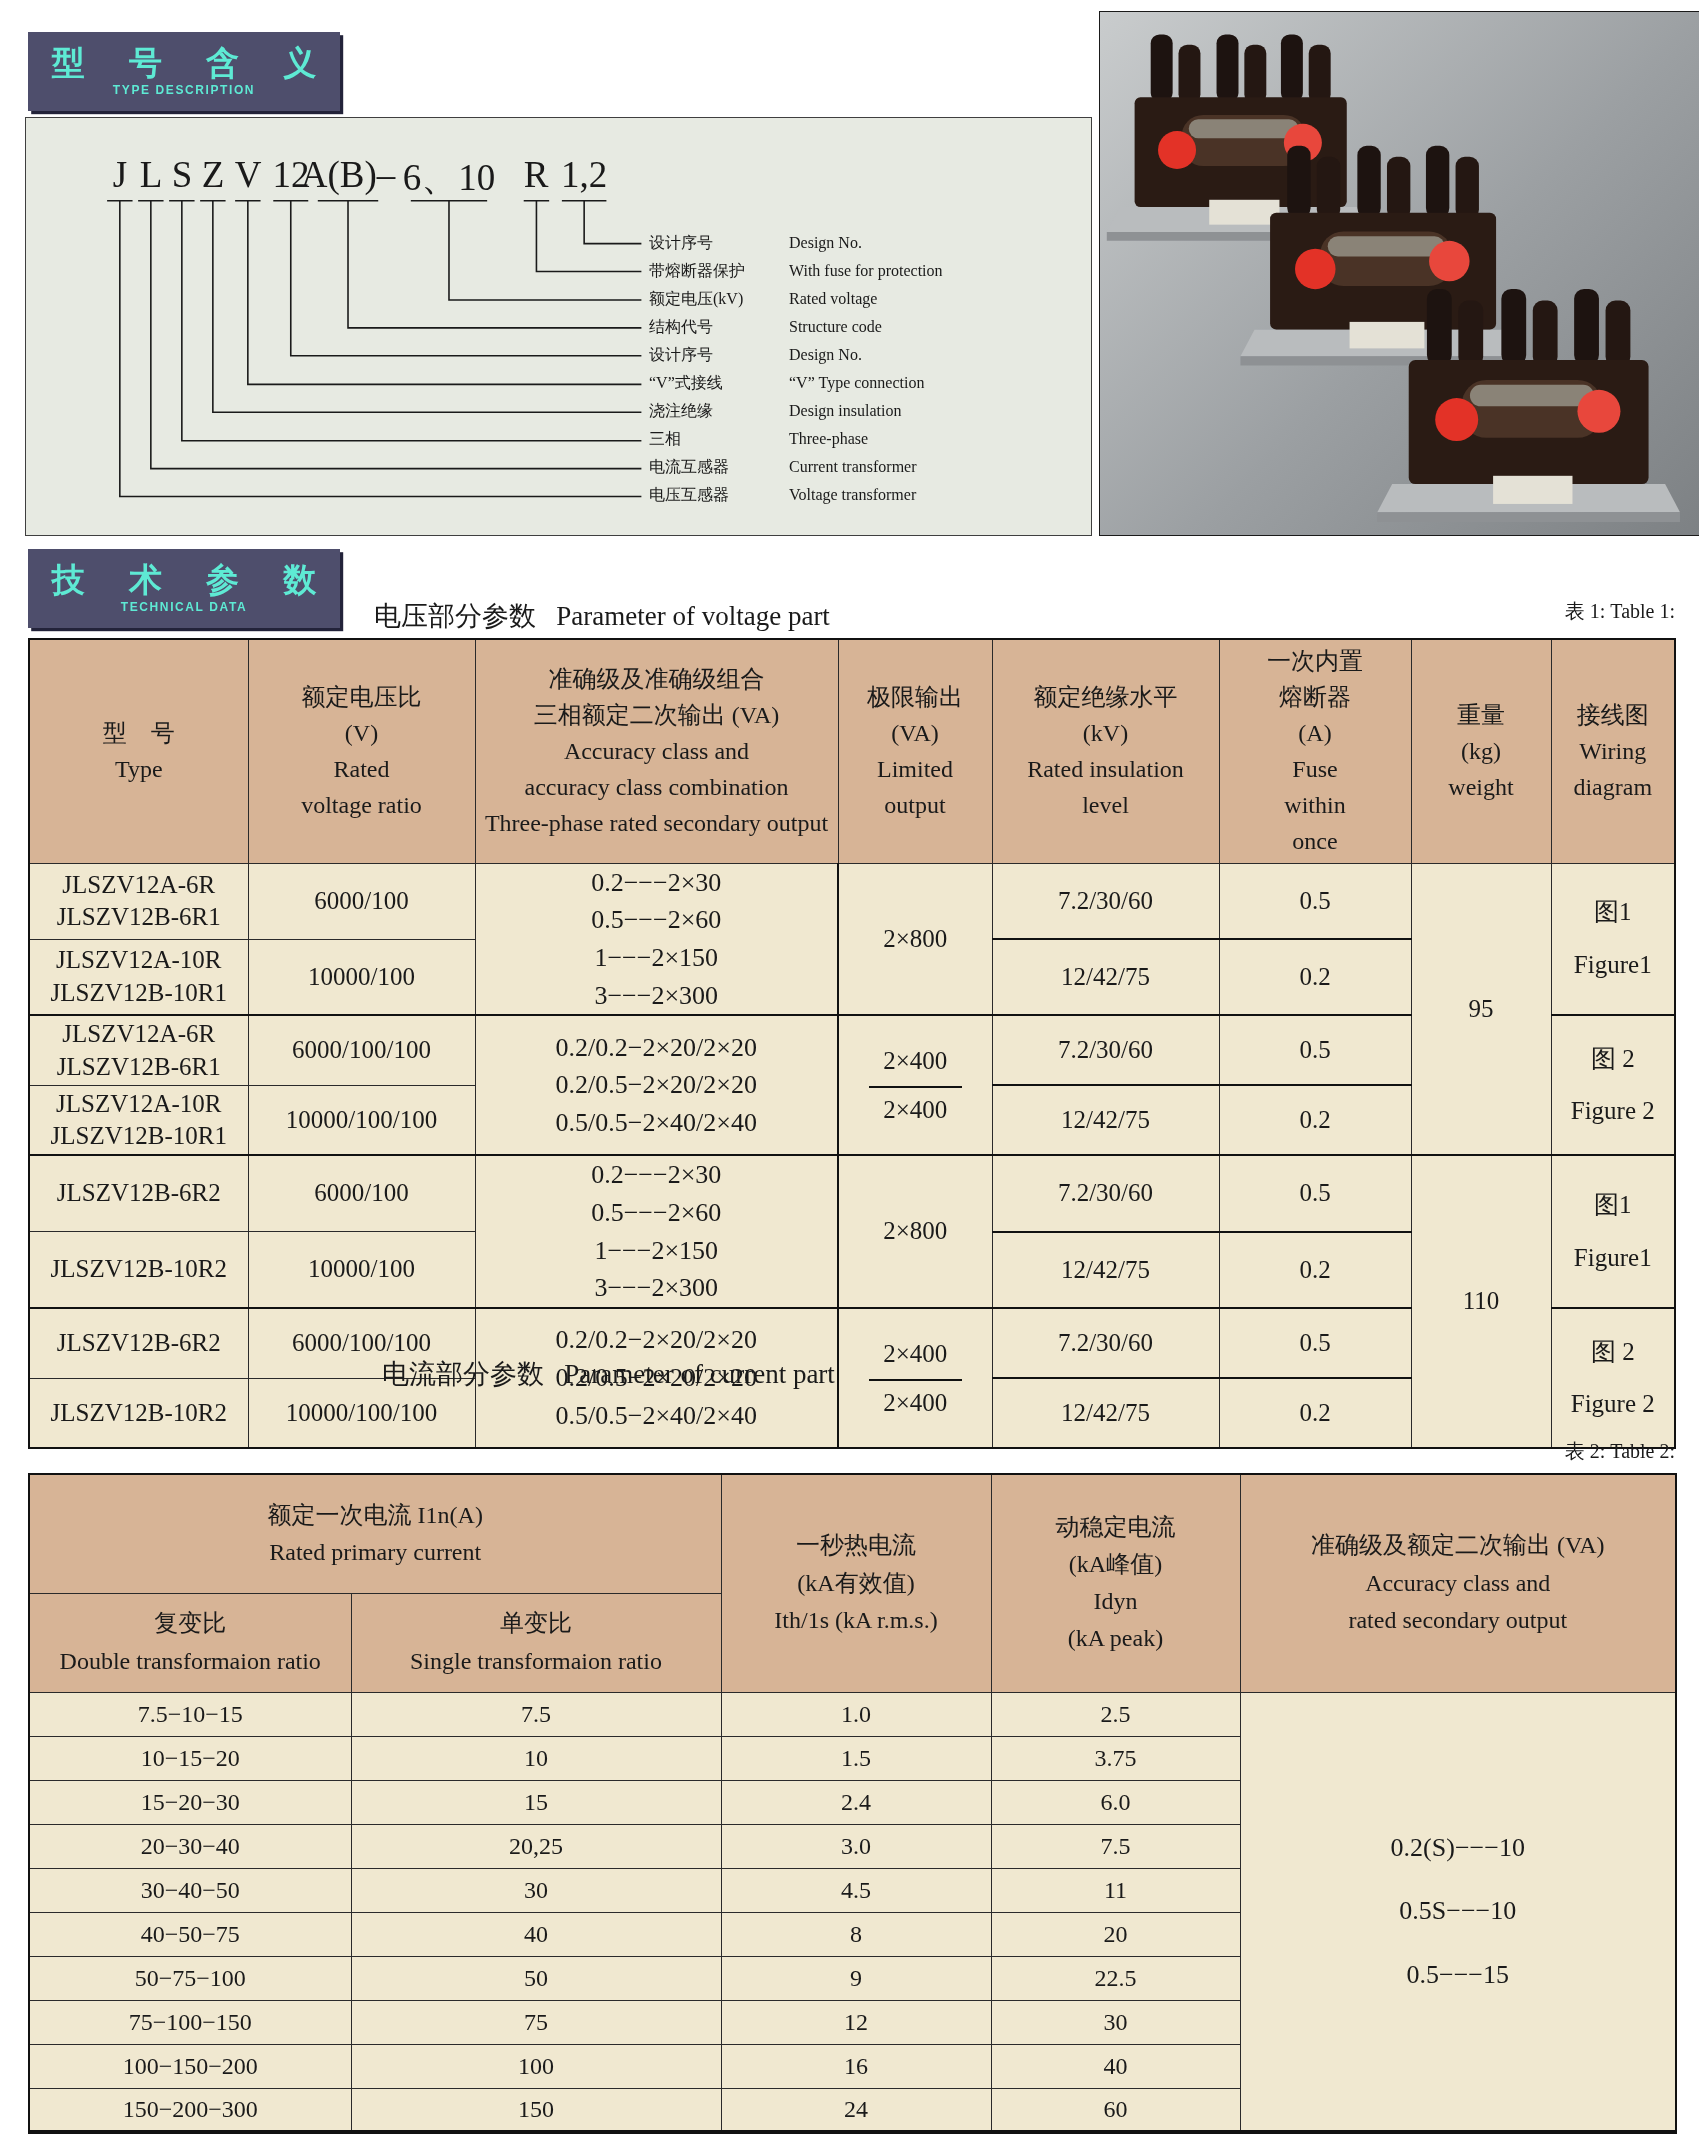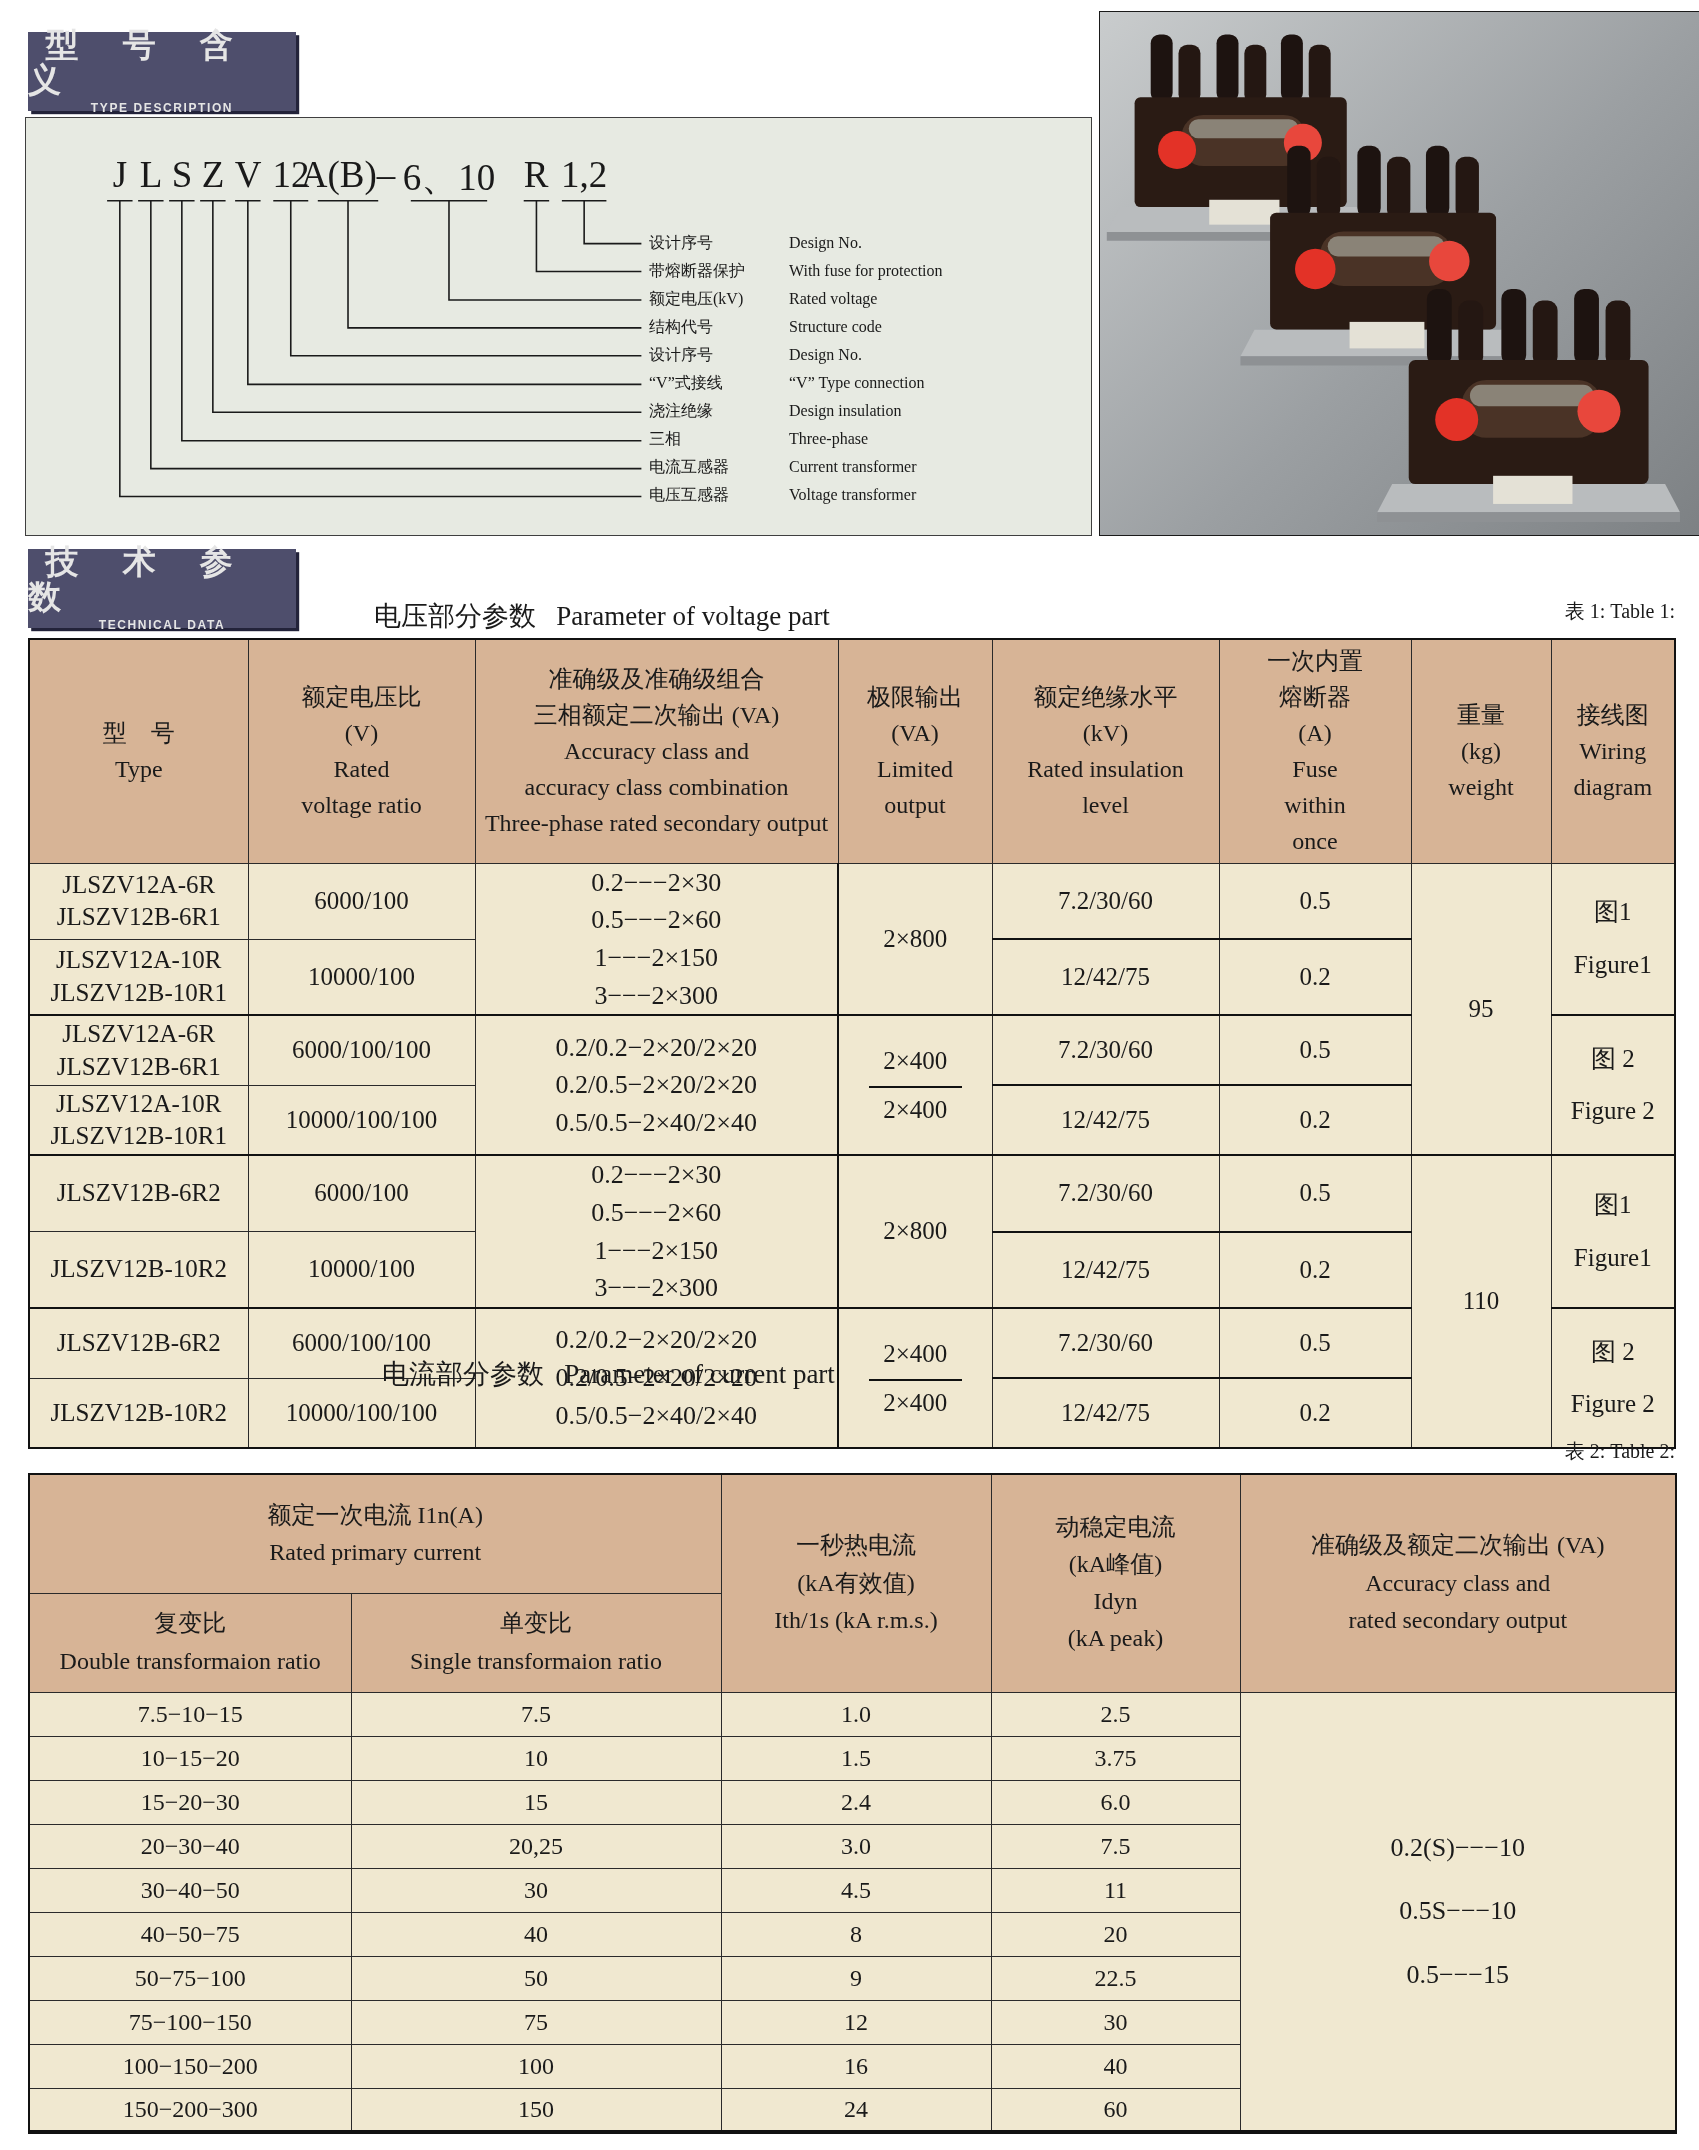--- a/index.html
+++ b/index.html
@@ -1,22 +1,22 @@
 <!DOCTYPE html>
 <html style="font-size:12.7px"><head>
 <meta charset="utf-8">
 <style>
   html,body{margin:0;padding:0;background:#ffffff;}
   .page{position:relative;width:1700px;height:2151px;background:#ffffff;overflow:hidden;
         font-family:"Liberation Serif","DejaVu Serif",serif;color:#1a1a1a;}
 
   
-  .hbox{position:absolute;left:28px;width:268px;height:79px;background:#4e4e6c;
+  .hbox{position:absolute;left:28px;width:312px;height:79px;background:#4e4e6c;
         display:flex;flex-direction:column;align-items:center;justify-content:center;
-        box-shadow:3.2px 3.2px 0 #23233a;color:#e5e5e5;font-family:"Liberation Sans","DejaVu Sans",sans-serif;}
+        box-shadow:3.2px 3.2px 0 #23233a;color:#5eead4;font-family:"Liberation Sans","DejaVu Sans",sans-serif;}
   .hbox .cn{font-size:33px;font-weight:700;letter-spacing:17.5px;text-indent:17.5px;line-height:1.05;}
   .hbox .en{font-size:12px;font-weight:700;letter-spacing:1.6px;margin-top:3.2px;}
 
   
   .gbox{position:absolute;left:25px;top:117px;width:1067px;height:419px;
         background:#e7eae2;border:1.6px solid #3f3f3f;box-sizing:border-box;}
   .code-line{position:absolute;top:35px;left:0;width:100%;height:48px;}
   .code-line span{position:absolute;transform:translateX(-50%);font-size:37px;white-space:nowrap;}
   .connectors{position:absolute;left:0;top:0;width:1067px;height:419px;}
   .labels{position:absolute;left:623px;top:111px;width:437px;}

